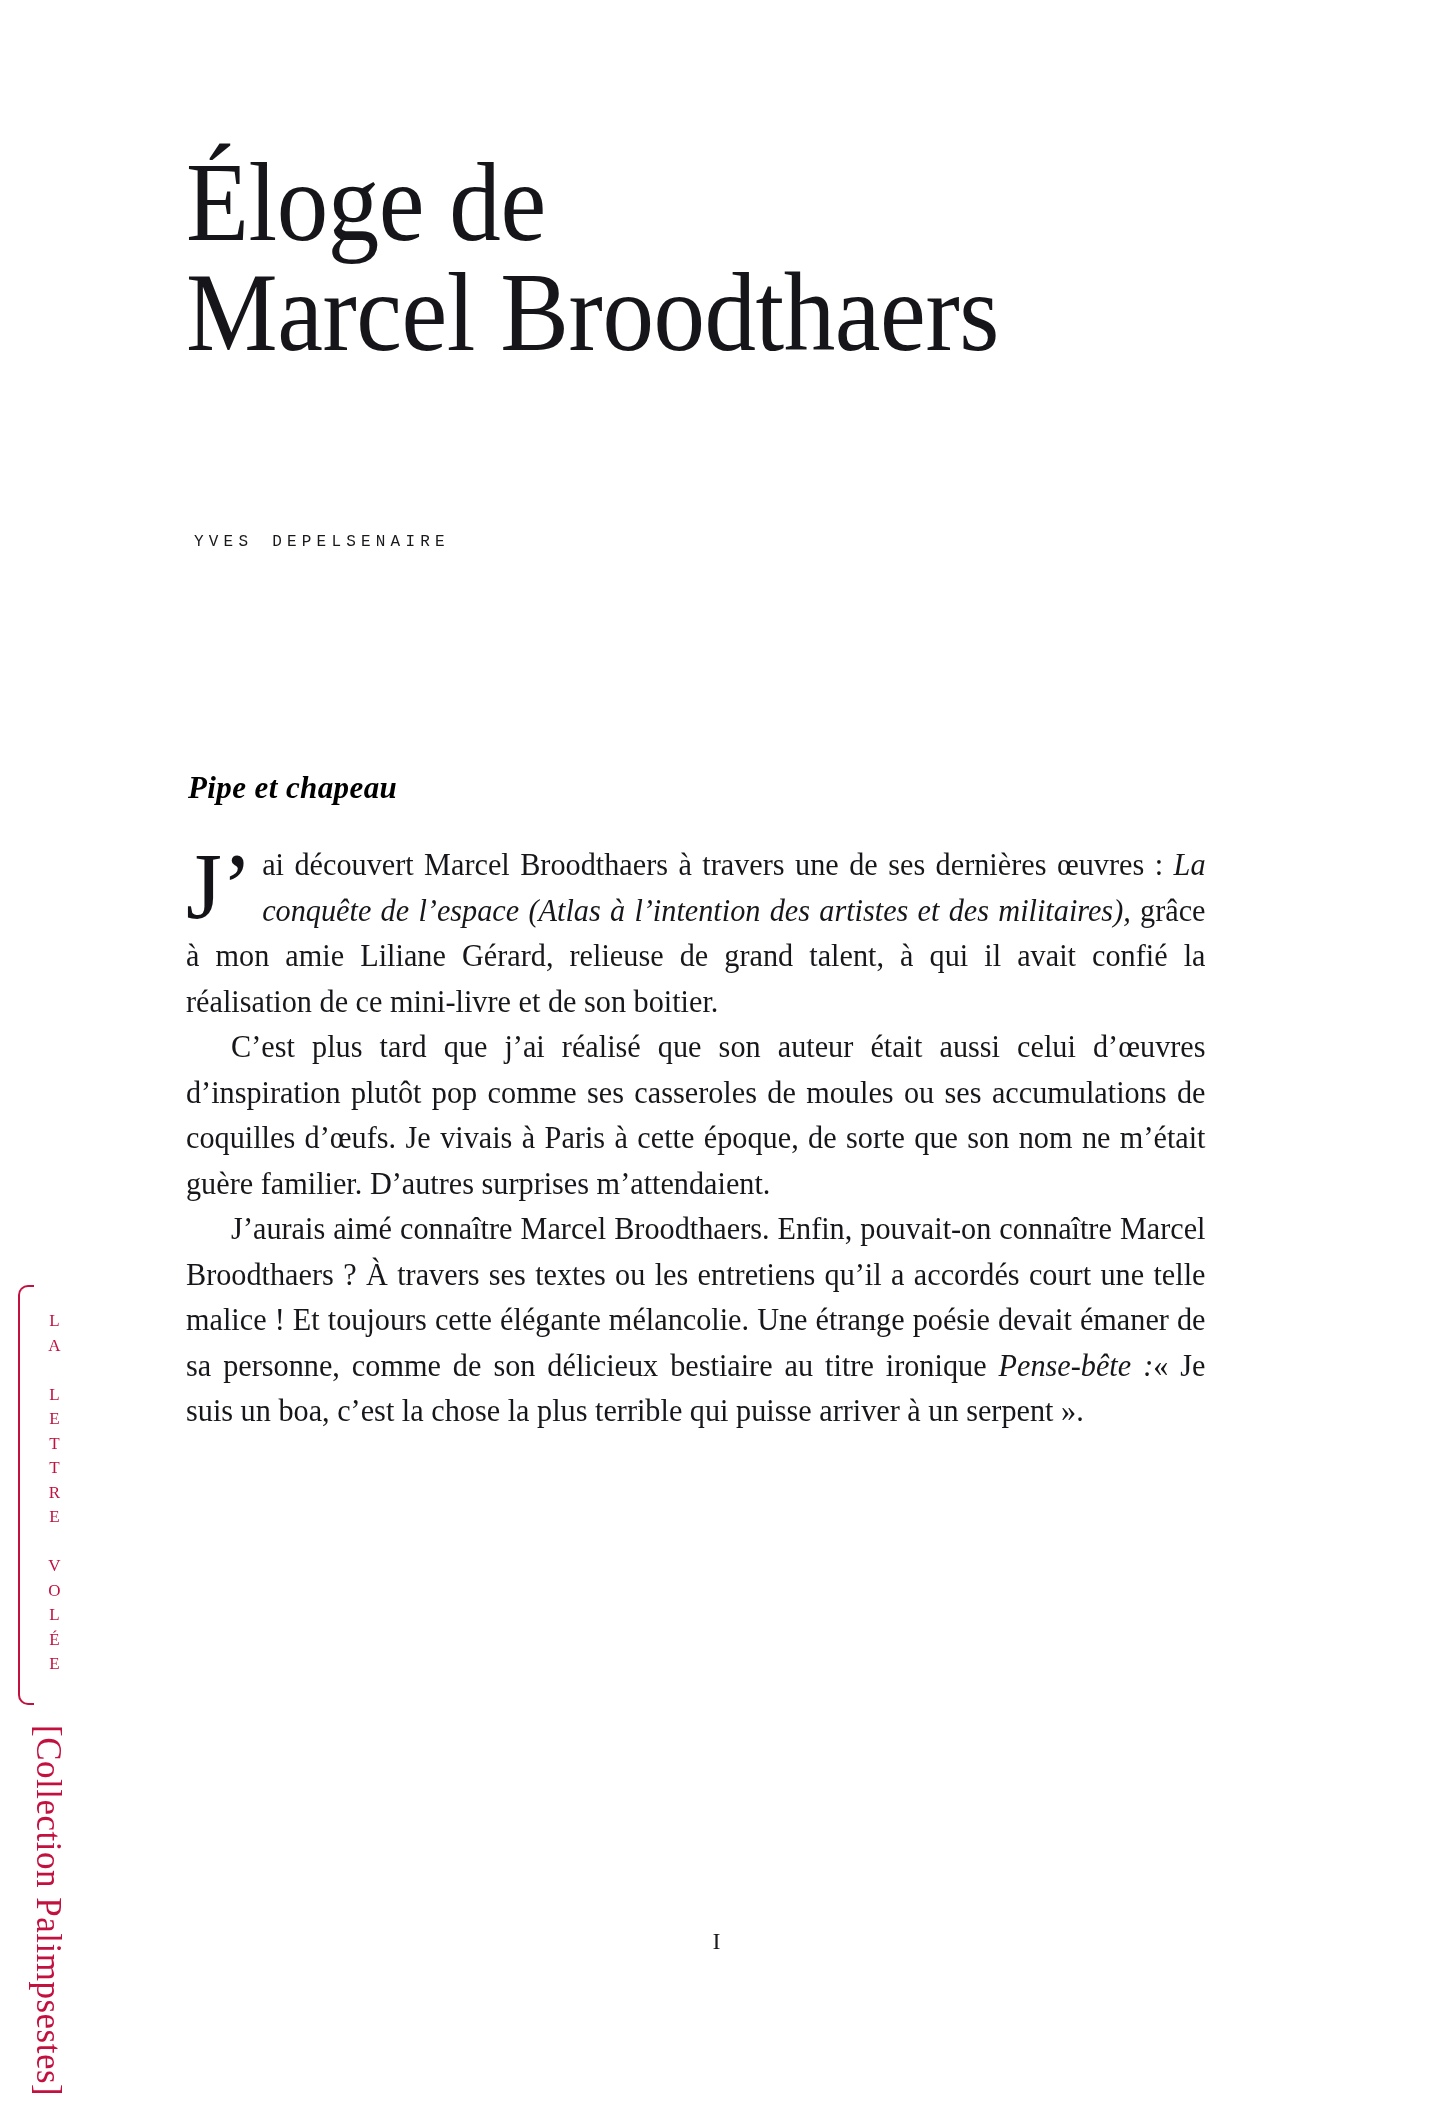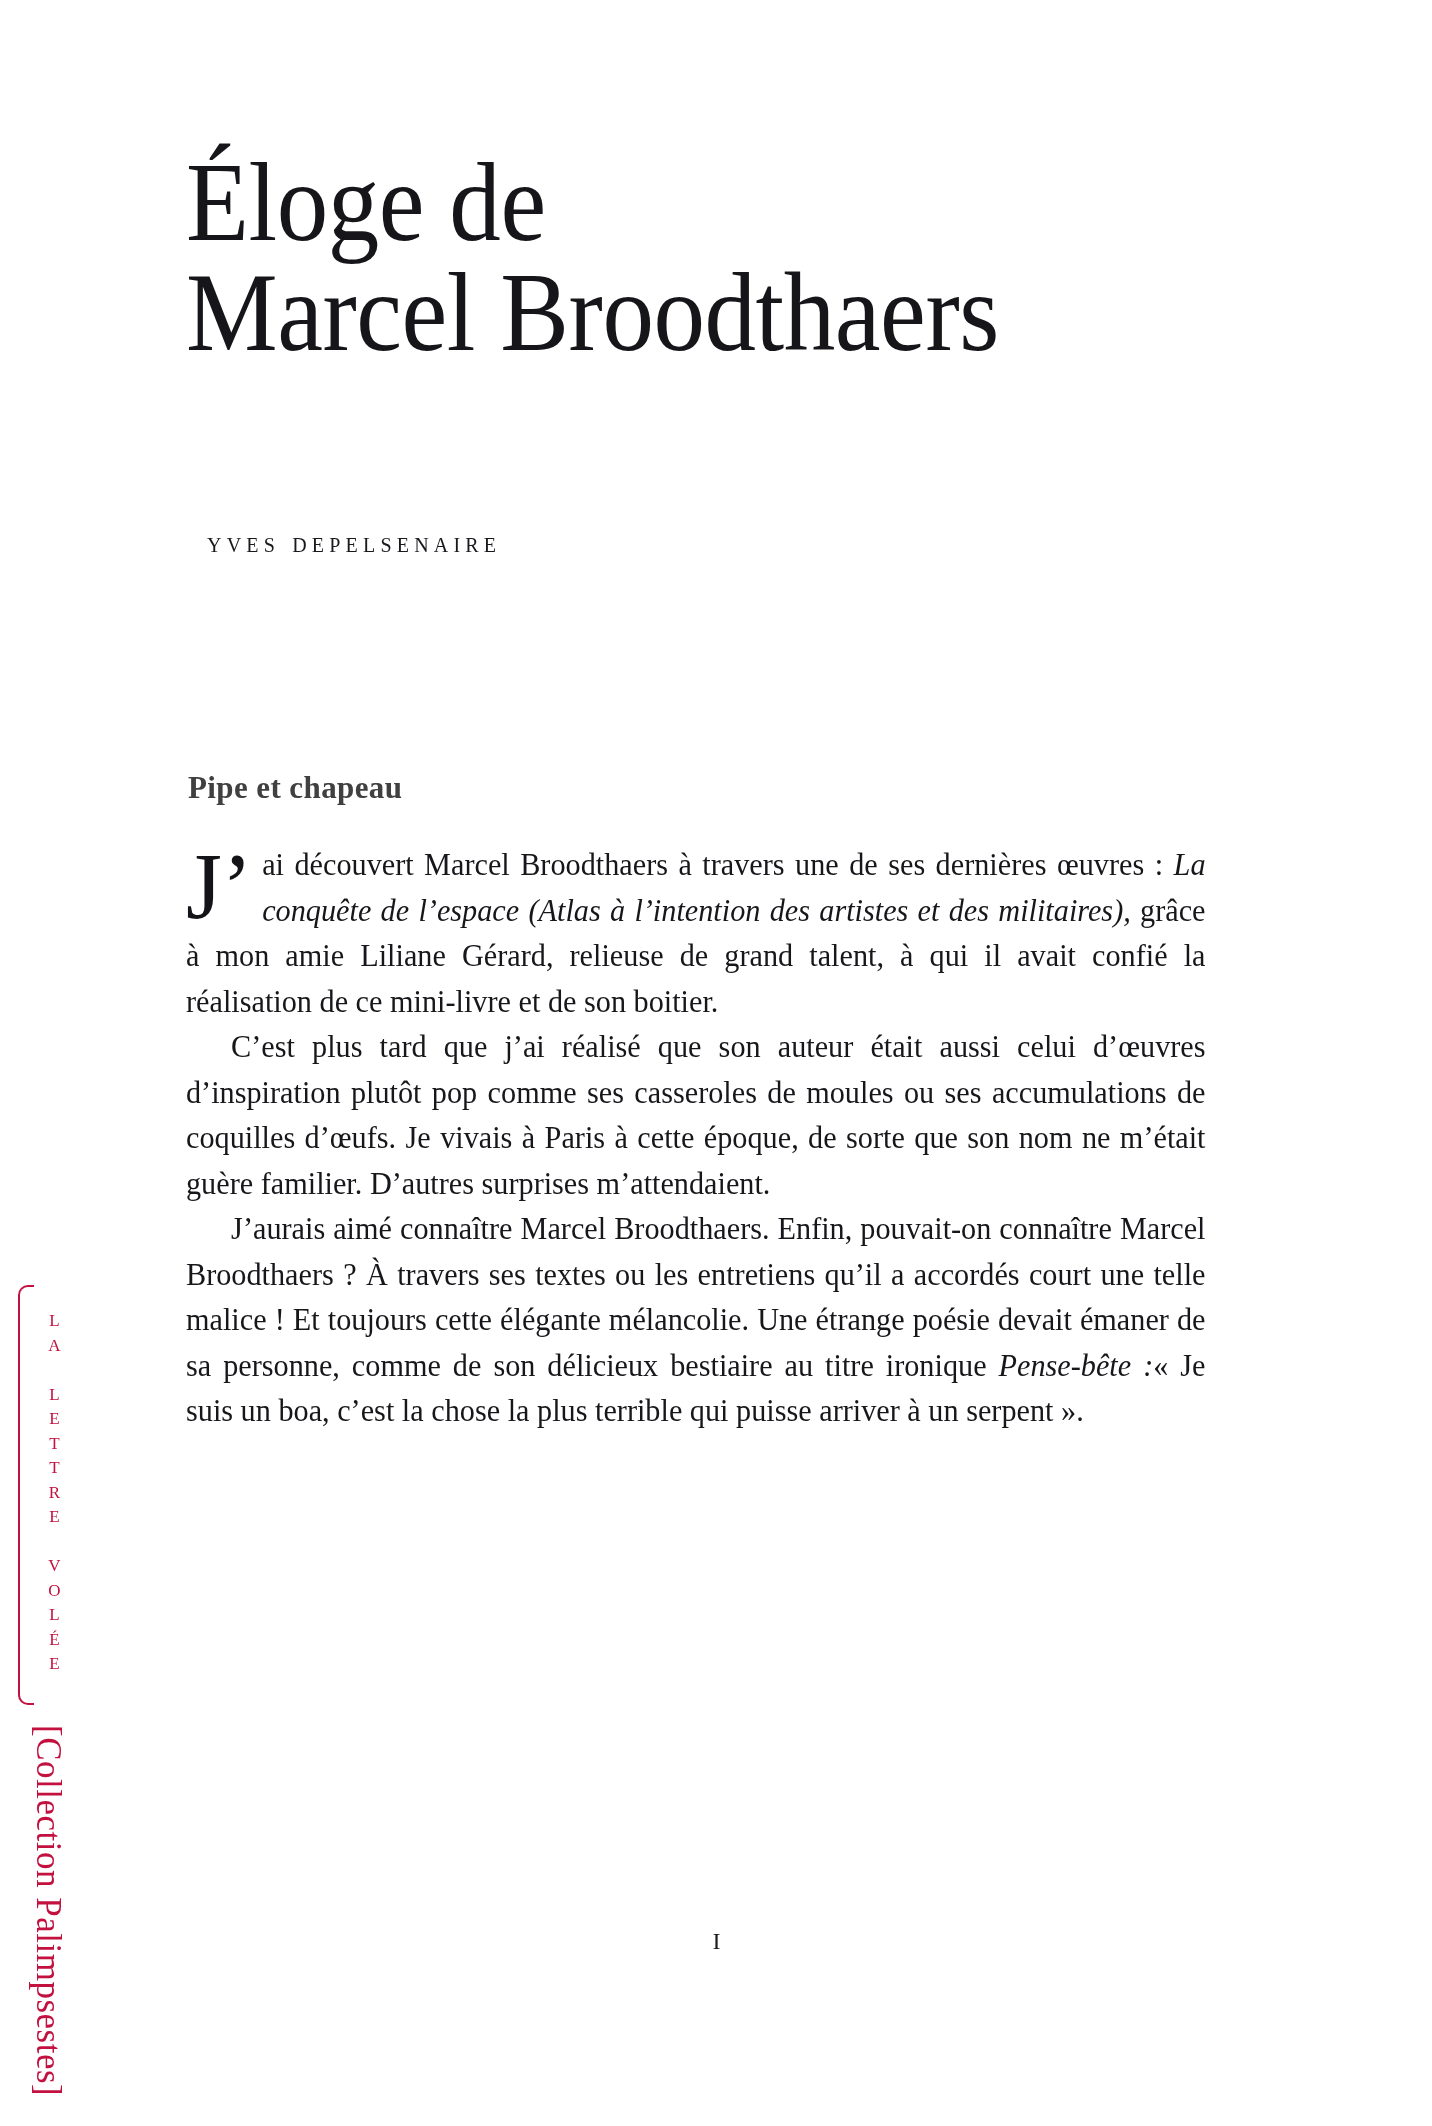--- a/index.html
+++ b/index.html
@@ -103,39 +103,41 @@
     letter-spacing: -0.5px;
     color: #16161a;
     transform: scaleX(0.92);
     transform-origin: left top;
     margin: 0;
   }
   .doc-title .tline { display: block; white-space: nowrap; }
 
   .byline {
     position: absolute;
-    left: 21px;
+    left: 8px;
     top: 527px;
-    font-size: 28px;
+    font-size: 23px;
     letter-spacing: 5.2px;
     font-variant: small-caps;
     text-transform: lowercase;
     color: #19191d;
     white-space: nowrap;
+    font-family: Liberation Mono, monospace;
   }
 
   .section-heading {
     position: absolute;
     left: 2px;
     top: 770px;
     font-size: 31px;
     font-weight: bold;
     letter-spacing: 0.4px;
-    color: #404040;
-    margin: 0;
+    color: #000000;
+    margin: 0;
+    font-style: italic;
   }
 
   .body {
     position: absolute;
     left: 0;
     top: 842px;
     width: 1062px;
     font-size: 31.5px;
     line-height: 45.5px;
     text-align: justify;

